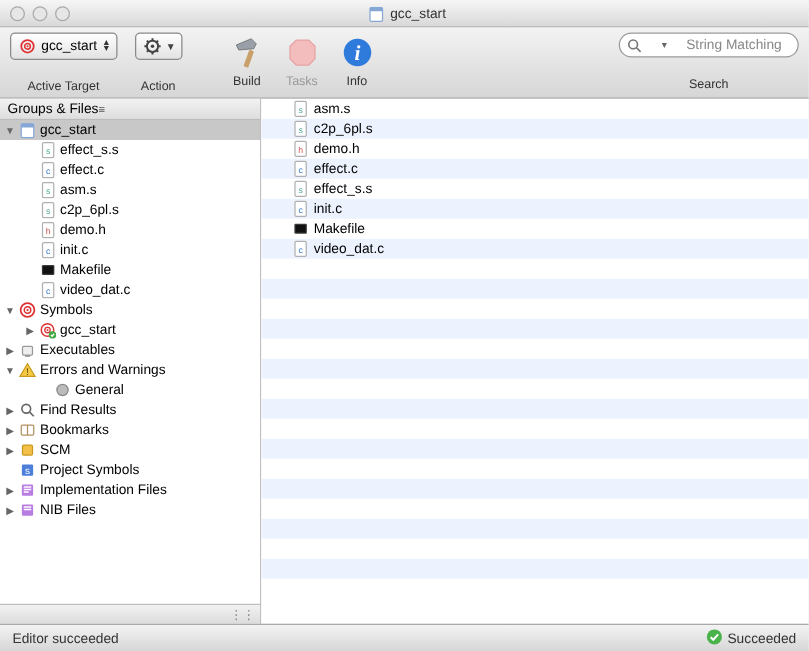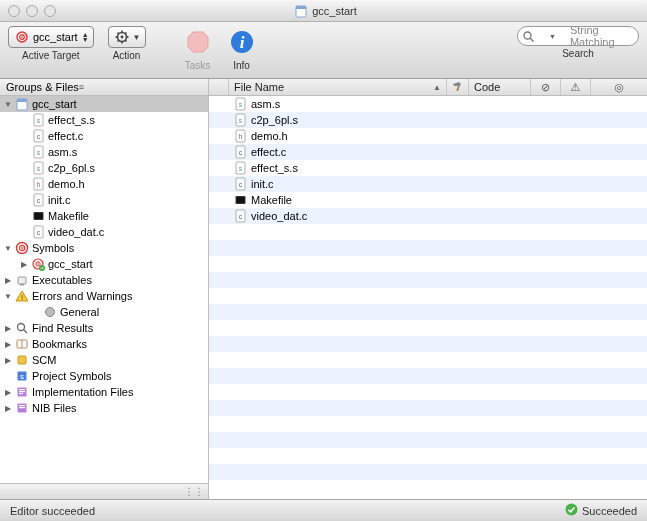--- a/index.html
+++ b/index.html
@@ -38,34 +38,34 @@
   background: linear-gradient(#fff,#e2e2e2);
   border: 1px solid #8a8a8a;
   border-radius: 4px;
   height: 22px;
   padding: 0 4px 0 6px;
   font-size: 11px;
   gap: 4px;
 }
 .popup .arrows { display:flex; flex-direction:column; line-height:5px; font-size:7px; color:#333; }
 .tb-group { display: flex; flex-direction: column; align-items: center; margin-right: 14px; }
-.tb-group .caption { font-size: 10px; color: #333; margin-top: 2px; }
+.tb-group .caption { font-size: 10px; color: #333; margin-top: 16px; }
 .tb-item { display: flex; flex-direction: column; align-items: center; margin: 0 6px; }
 .tb-item .caption { font-size: 10px; color: #333; margin-top: 2px; }
 .tb-item.dim .caption { color: #9a9a9a; }
 .tb-icon { width: 32px; height: 32px; display:flex; align-items:center; justify-content:center; }
 .search-field {
   display: inline-flex;
   align-items: center;
   background: #fff;
   border: 1px solid #9a9a9a;
   border-radius: 11px;
   height: 20px;
   padding: 0 8px 0 4px;
-  width: 122px;
+  width: 144px;
   color: #888;
   gap: 14px;
 }
 .body-row { flex: 1; display: flex; min-height: 0; }
 .sidebar {
   width: 209px;
   background: #fff;
   border-right: 1px solid #bfbfbf;
   display: flex;
   flex-direction: column;
@@ -171,20 +171,29 @@
               <line x1="2.5" y1="11.5" x2="3.8" y2="10.2"></line>
               <line x1="10.2" y1="3.8" x2="11.5" y2="2.5"></line>
             </g>
           </svg>
       </span>
       <span style="font-size:8px;color:#444;">▼</span>
     </div>
     <div class="caption">Action</div>
   </div>
 
+  <div class="tb-item">
+    <div class="tb-icon">
+      <svg width="30" height="30" viewBox="0 0 30 30">
+          <rect x="14" y="13" width="4" height="14" rx="1" fill="#c9a06a" transform="rotate(20 16 20)"></rect>
+          <path d="M6 9 L18 4 L22 8 L20 12 L8 13 Z" fill="#9aa0a8" stroke="#666" stroke-width="0.6"></path>
+        </svg>
+    </div>
+    <div class="caption">Build</div>
+  </div>
 
 
   <div class="tb-item dim">
     <div class="tb-icon">
       <svg width="26" height="26" viewBox="0 0 26 26">
           <polygon points="8,3 18,3 23,8 23,18 18,23 8,23 3,18 3,8" fill="#f4bdbd" stroke="#e6a3a3"></polygon>
         </svg>
     </div>
     <div class="caption">Tasks</div>
   </div>
@@ -430,47 +439,20 @@
           </span>
           <span class="tree-label">NIB Files</span>
         </div>
       </div>
     <div class="sidebar-strip">
       <span style="color:#888;font-size:10px">⋮⋮</span>
     </div>
   </div>
 
   <div class="filelist">
-    <div class="fl-header">
-      <div class="fl-col" style="width:20px"></div>
-      <div class="fl-col" style="width:218px;justify-content:space-between">
-        <span>File Name</span>
-        <span style="font-size:8px;color:#666">▲</span>
-      </div>
-      <div class="fl-col" style="width:22px;justify-content:center">
-        <span>
-          <svg width="11" height="11">
-              <rect x="5" y="5" width="2" height="5" fill="#a8875a" transform="rotate(20 6 7.5)"></rect>
-              <path d="M1 3 L7 1 L9 3 L8 5 L2 5 Z" fill="#888"></path>
-            </svg>
-        </span>
-      </div>
-      <div class="fl-col" style="width:62px">
-        <span>Code</span>
-      </div>
-      <div class="fl-col" style="width:30px;justify-content:center">
-        <span style="color:#555">⊘</span>
-      </div>
-      <div class="fl-col" style="width:30px;justify-content:center">
-        <span style="color:#555">⚠</span>
-      </div>
-      <div class="fl-col" style="flex:1;justify-content:center;border-right:none">
-        <span style="color:#555">◎</span>
-      </div>
-    </div>
     <div class="fl-rows" id="flrows">
         <div class="fl-row">
           <span style="width: 16px;"></span>
           <span class="ico">
             <svg width="13" height="14">
               <rect x="2" y="1" width="9" height="12" rx="1" fill="#fff" stroke="#b0b0b0"></rect>
               <text x="6.5" y="10" font-size="7" text-anchor="middle" fill="#5a9">s</text>
             </svg>
           </span>
           <span>asm.s</span>

